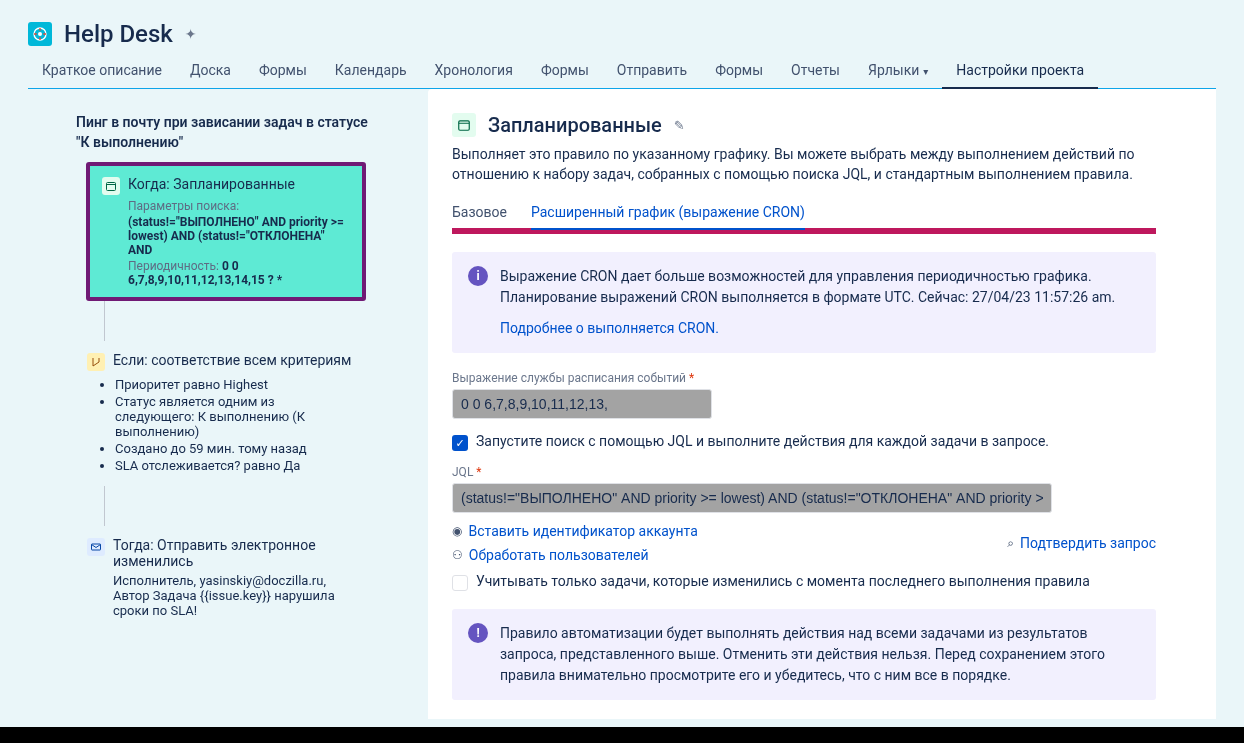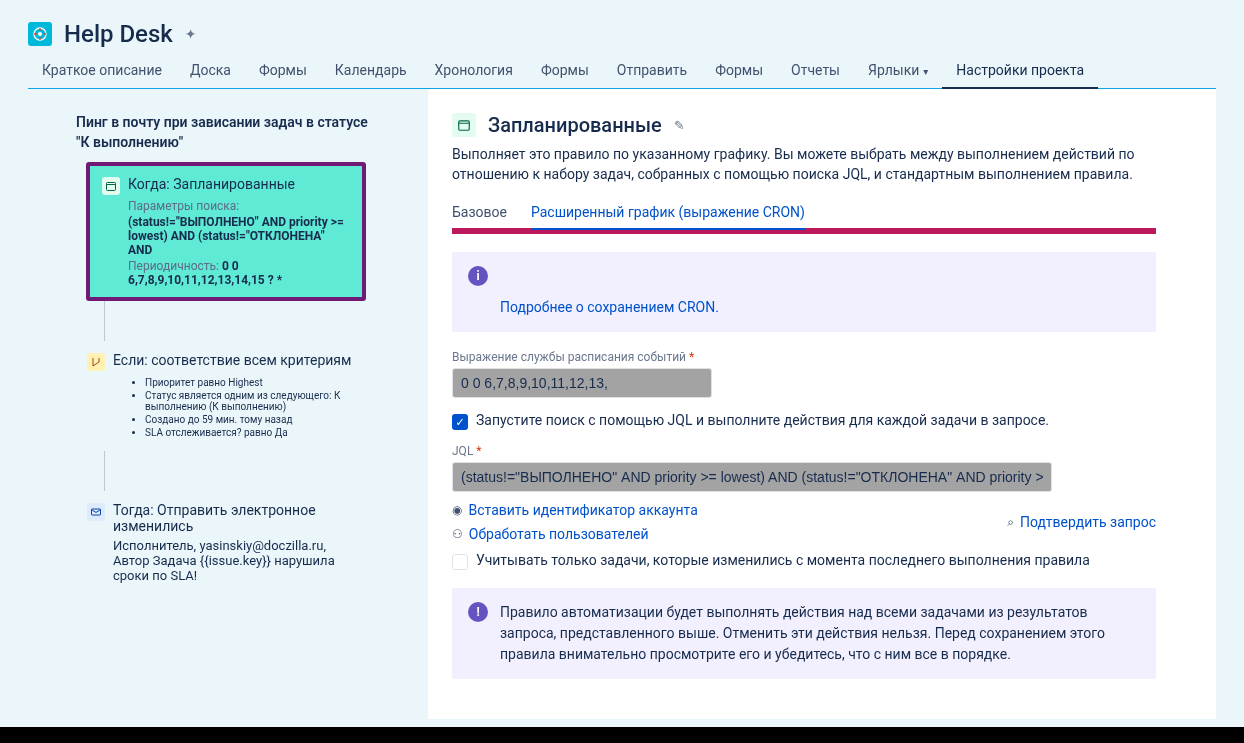--- a/index.html
+++ b/index.html
@@ -25,21 +25,21 @@
 .component-card { border: 4px solid #701a75; border-radius: 3px; padding: 10px 12px; background: #5eead4; position: relative; margin-left: 10px; }
 .component-card.plain { border: 1px solid transparent; background: transparent; }
 .comp-head { display: flex; align-items: flex-start; gap: 8px; }
 .comp-icon { width: 18px; height: 18px; flex: 0 0 18px; border-radius: 3px; display:flex; align-items:center; justify-content:center; font-size:11px; margin-top:1px; }
 .comp-icon.calendar { background: #E3FCEF; color:#006644; }
 .comp-icon.branch { background: #FFF0B3; color:#974F0C; }
 .comp-icon.mail { background: #DEEBFF; color:#0747A6; }
 .comp-title { font-size: 14px; color: #172B4D; }
 .comp-sub { font-size: 12px; color: #5E6C84; margin-top: 4px; margin-left: 26px; }
 .bold { font-weight: 700; color:#172B4D; }
-.bullets { list-style: disc; margin-left: 58px; margin-top: 6px; font-size: 10px; color:#172B4D; }
+.bullets { list-style: disc; margin-left: 28px; margin-top: 6px; font-size: 13px; color:#172B4D; }
 .bullets li { margin-bottom: 2px; }
 .connector { height: 40px; border-left: 1px solid #C1C7D0; margin-left: 28px; }
 .right-panel { flex: 1; padding: 24px 60px 0 24px; background: #fff; border-radius: 4px 0 0 0; height: 100%; overflow-y: auto; }
 .right-head { display:flex; align-items:center; gap:12px; margin-bottom: 8px; }
 .right-head-icon { width: 24px; height: 24px; background: #E3FCEF; border-radius: 3px; display:flex; align-items:center; justify-content:center; color:#006644; font-size:14px; }
 .right-title { font-size: 20px; font-weight: 500; color:#172B4D; }
 .pencil { color:#6B778C; font-size:13px; }
 .right-desc { font-size: 14px; color:#172B4D; margin-bottom: 16px; line-height: 1.4; }
 .subtabs { display:flex; gap:0; border-bottom: 6px solid #be185d; margin-bottom: 18px; }
 .subtab { padding: 4px 0 8px 0; margin-right: 24px; font-size: 14px; color:#42526E; cursor:pointer; position:relative; }
@@ -167,22 +167,22 @@
       <div class="right-desc">Выполняет это правило по указанному графику. Вы можете выбрать между выполнением действий по отношению к набору задач, собранных с помощью поиска JQL, и стандартным выполнением правила.</div>
 
       <div class="subtabs">
         <div class="subtab">Базовое</div>
         <div class="subtab active">Расширенный график (выражение CRON)</div>
       </div>
 
       <div class="info-panel">
         <div class="info-icon">i</div>
         <div class="info-text">
-          <br>
-          <a class="info-link">Подробнее о сохранением CRON.</a>
+          <span>Выражение CRON дает больше возможностей для управления периодичностью графика. Планирование выражений CRON выполняется в формате UTC. Сейчас: 27/04/23 11:57:26 am.</span><br>
+          <a class="info-link">Подробнее о выполняется CRON.</a>
         </div>
       </div>
 
       <div class="field-label"><span>Выражение службы расписания событий</span> <span class="req">*</span></div>
       <input class="text-input" value="0 0 6,7,8,9,10,11,12,13," style="">
 
       <div class="checkbox-row">
         <div class="checkbox checked">✓</div>
         <div class="cb-label">Запустите поиск с помощью JQL и выполните действия для каждой задачи в запросе.</div>
       </div>

